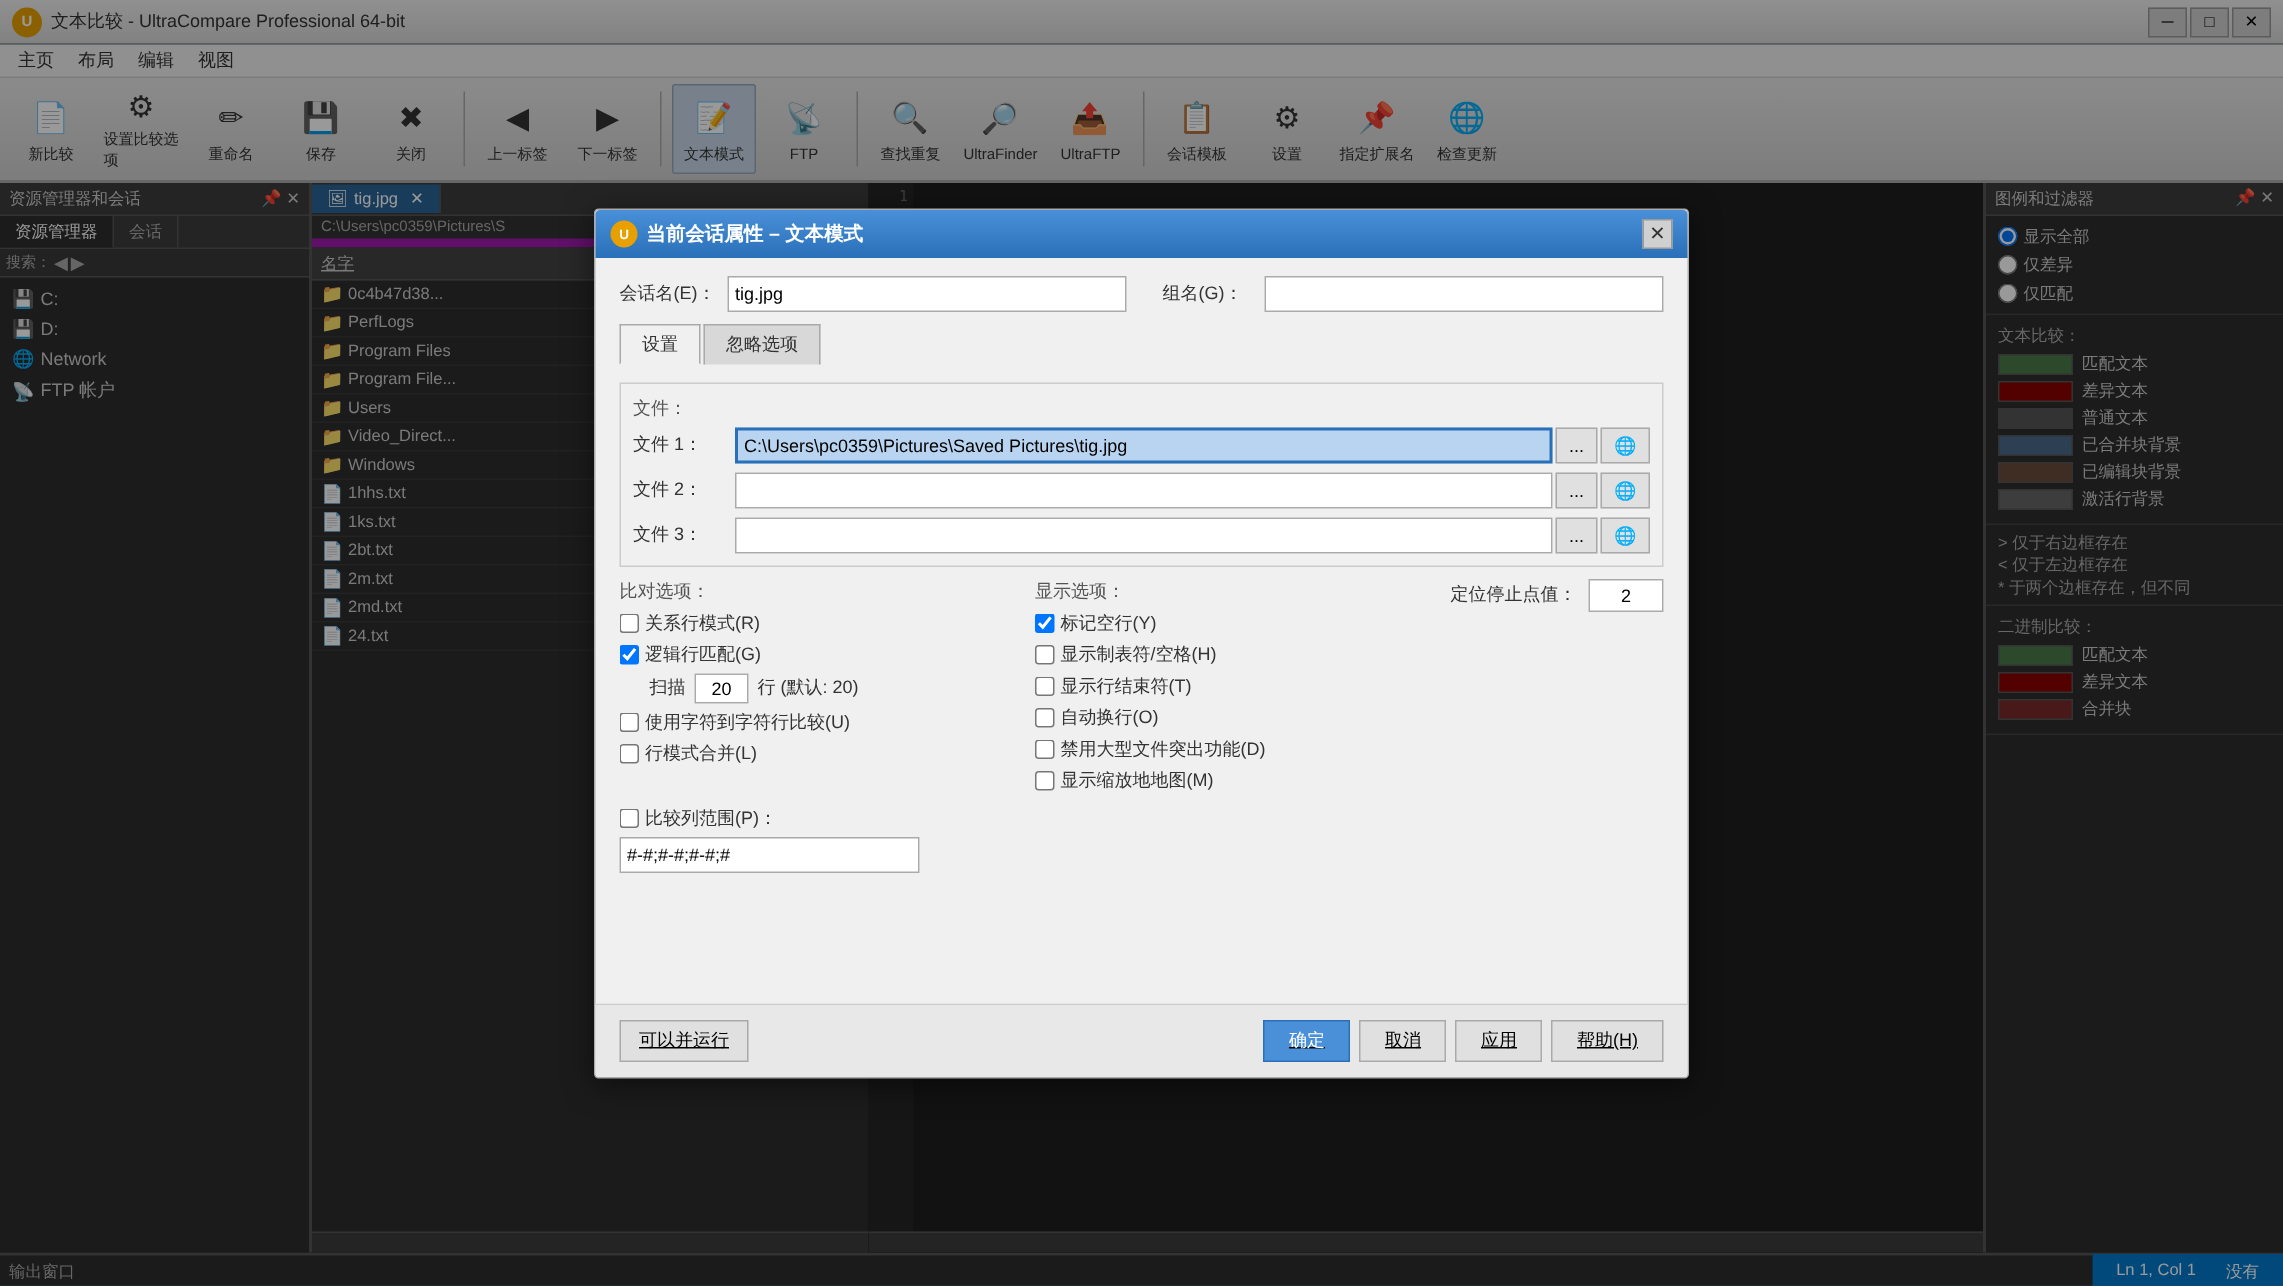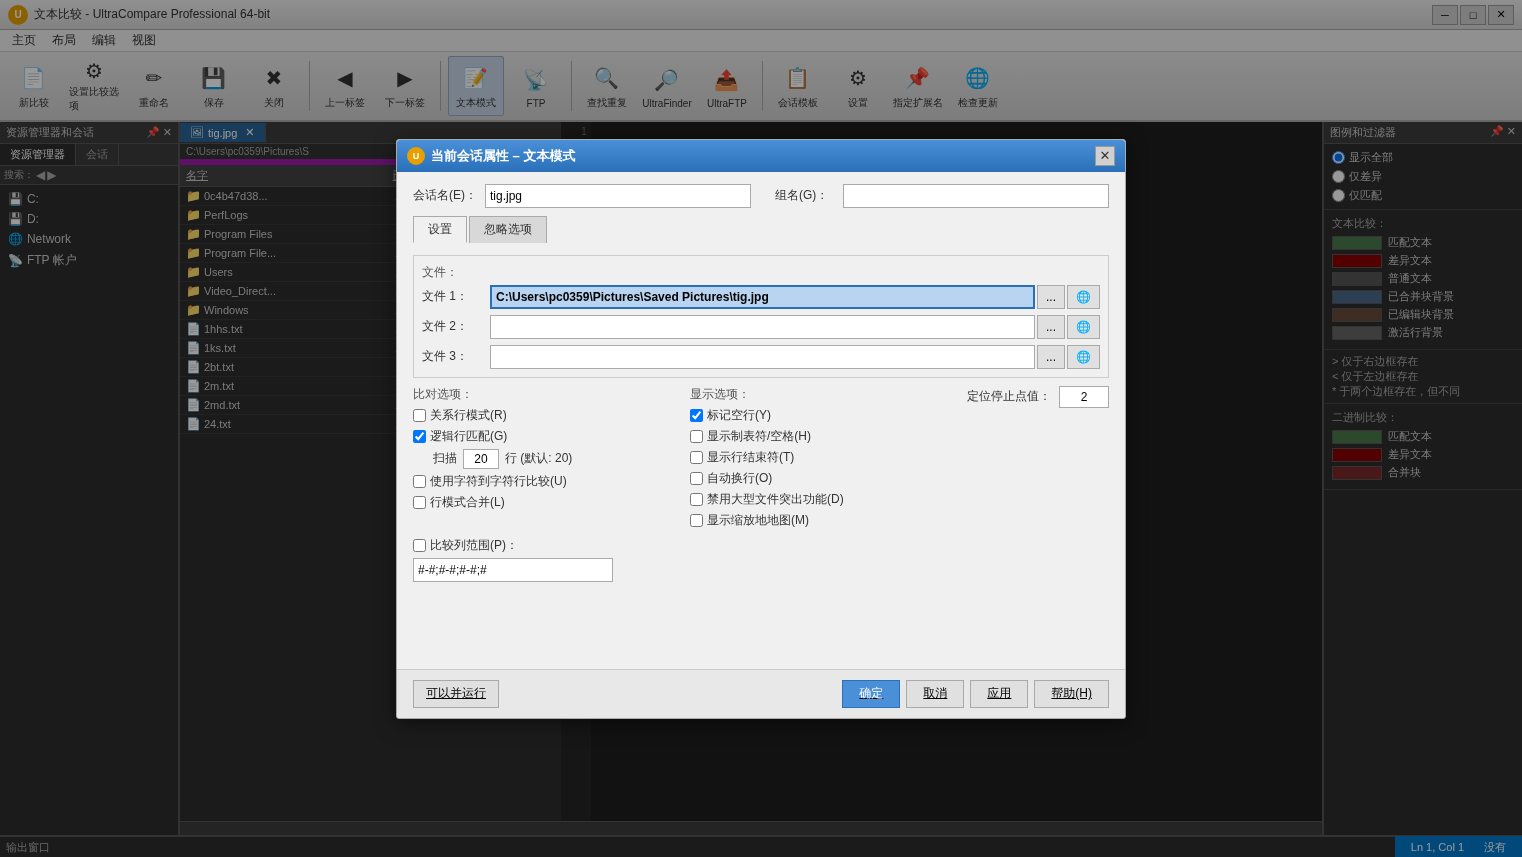--- a/index.html
+++ b/index.html
@@ -105,21 +105,21 @@
     }
 
     
     .main-area {
       display: flex;
       height: calc(857px - 30px - 22px - 70px - 22px);
     }
 
     
     .left-panel {
-      width: 180px;
+      width: 208px;
       background: #2d2d30;
       border-right: 2px solid #555;
       display: flex;
       flex-direction: column;
     }
     .panel-header {
       background: #3c3c3c;
       color: #ccc;
       font-size: 11px;
       padding: 3px 6px;
@@ -890,21 +890,21 @@
         <div class="dialog-tab active">设置</div>
         <div class="dialog-tab">忽略选项</div>
       </div>
 
       <div style="border:1px solid #ccc;padding:8px;">
         <div class="section-title">文件：</div>
 
         <div class="dialog-row" style="margin-bottom:6px;">
           <span class="dialog-label">文件 1：</span>
           <div class="dialog-input-group" style="flex:1;">
-            <input type="text" class="dialog-input highlighted" style="flex: 1 1 0%; font-weight: bold;" value="C:\Users\pc0359\Pictures\Saved Pictures\tig.jpg">
+            <input type="text" class="dialog-input highlighted" style="flex: 1 1 0%;" value="C:\Users\pc0359\Pictures\Saved Pictures\tig.jpg">
             <button class="btn-small">...</button>
             <button class="btn-small">🌐</button>
           </div>
         </div>
 
         <div class="dialog-row" style="margin-bottom:6px;">
           <span class="dialog-label">文件 2：</span>
           <div class="dialog-input-group" style="flex:1;">
             <input type="text" class="dialog-input" style="flex: 1 1 0%;">
             <button class="btn-small">...</button>

